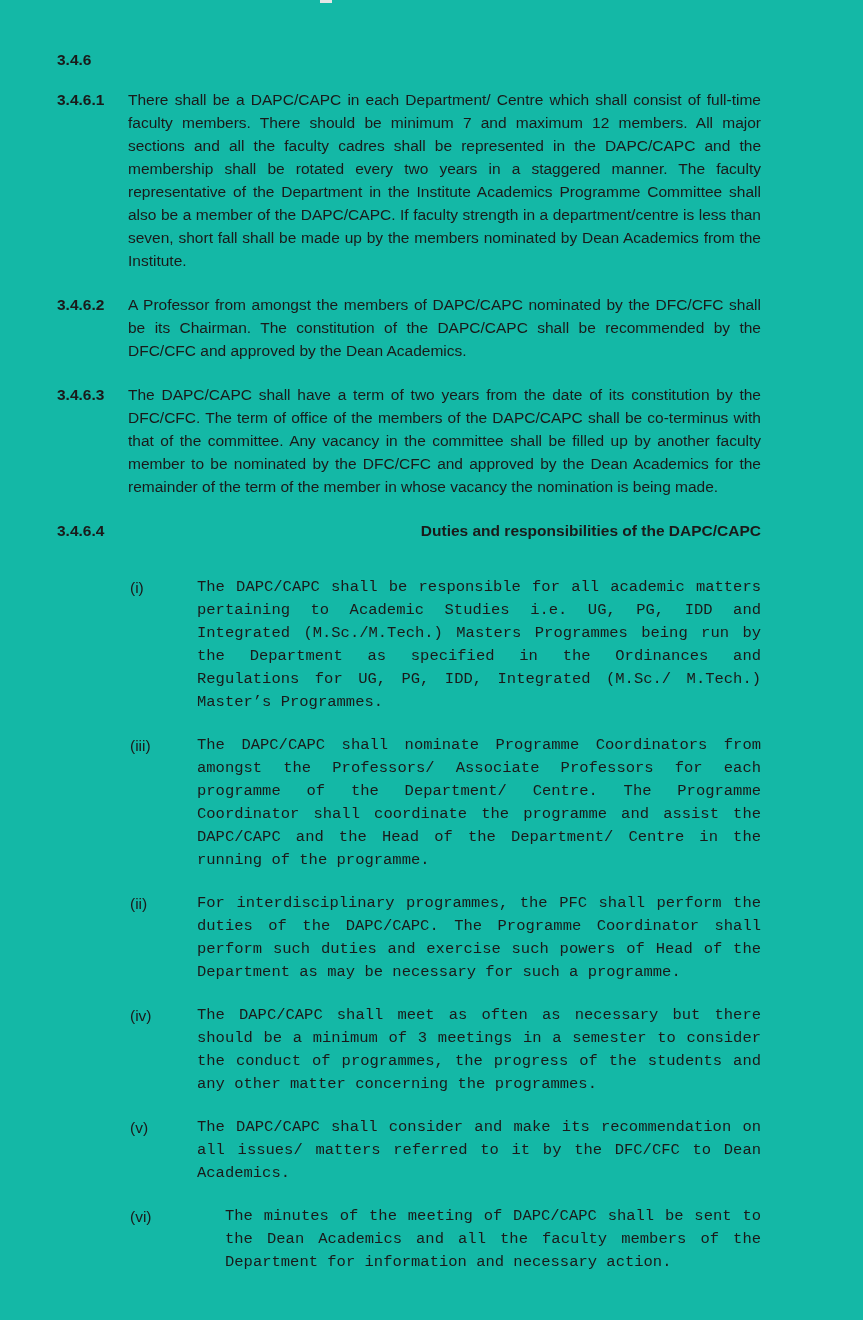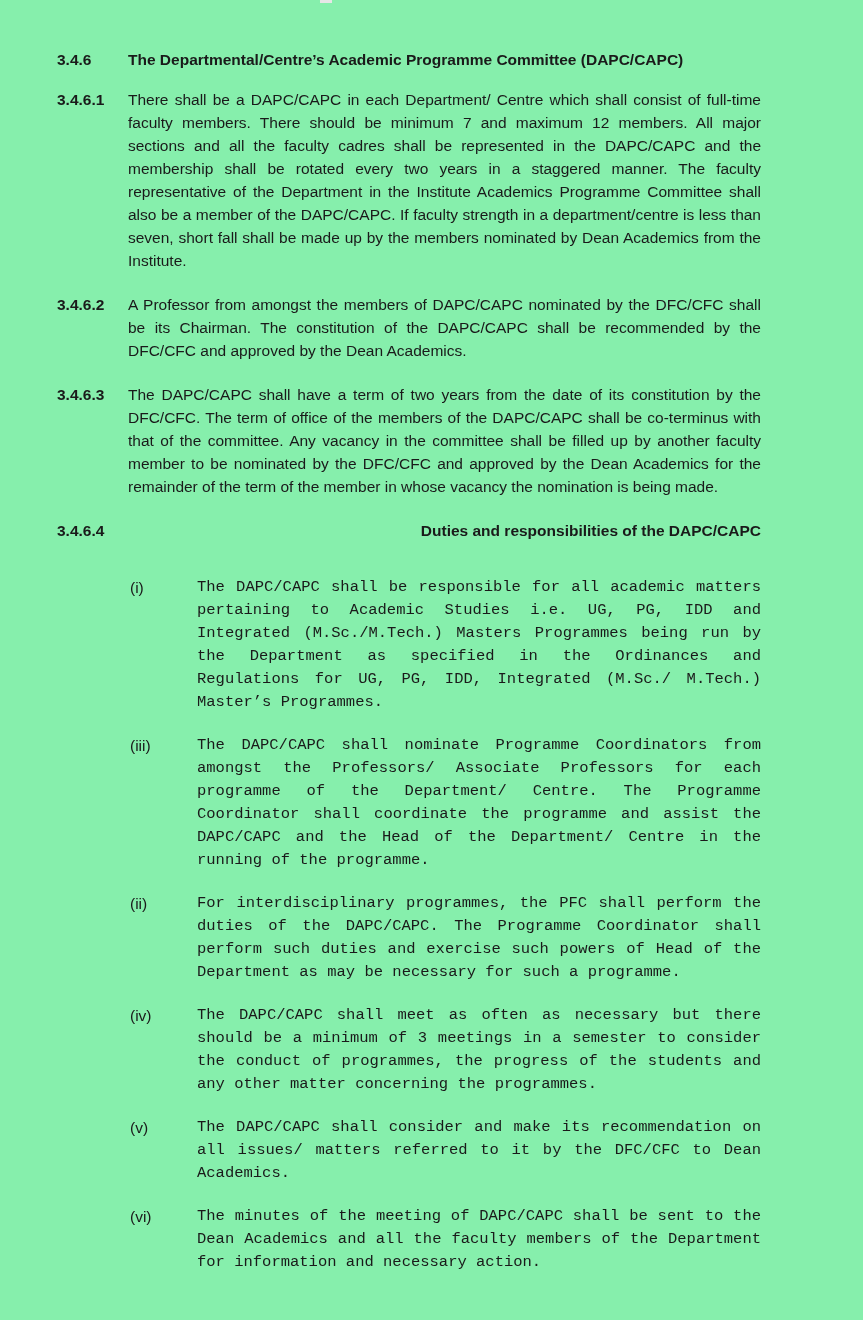--- a/index.html
+++ b/index.html
@@ -4,21 +4,21 @@
 <style>
   html, body {
     margin: 0;
     padding: 0;
     background: #ffffff;
   }
   .page {
     position: relative;
     width: 863px;
     height: 1320px;
-    background: #86efac;
+    background: #14b8a6;
     color: #1a1a1a;
     font-family: "Liberation Sans", "DejaVu Sans", sans-serif;
     font-size: 15.5px;
     line-height: 23px;
     overflow: hidden;
   }
   .scan-speck {
     position: absolute;
     left: 320px;
     top: 0;
@@ -68,34 +68,34 @@
   .duty .roman {
     font-weight: normal;
     white-space: nowrap;
   }
   .duty .body {
     text-align: justify;
     font-family: Liberation Mono, monospace;
   }
   .duty:last-child {
     margin-bottom: 8px;
+    gap: 28px;
   }
 </style>
 </head>
 <body>
 
 <div class="page">
 
   <div class="scan-speck"></div>
 
   <div class="content">
 
     <div class="block heading-block">
       <span class="num">3.4.6</span>
-      <span class="body">The Departmental/Centre’s Academic Programme Committee (DAPC/CAPC)</span>
     </div>
 
     <div class="block">
       <span class="num">3.4.6.1</span>
       <span class="body">There shall be a DAPC/CAPC in each Department/ Centre which shall consist of full-time faculty members. There should be minimum 7 and maximum 12 members. All major sections and all the faculty cadres shall be represented in the DAPC/CAPC and the membership shall be rotated every two years in a staggered manner. The faculty representative of the Department in the Institute Academics Programme Committee shall also be a member of the DAPC/CAPC. If faculty strength in a department/centre is less than seven, short fall shall be made up by the members nominated by Dean Academics from the Institute.</span>
     </div>
 
     <div class="block">
       <span class="num">3.4.6.2</span>
       <span class="body">A Professor from amongst the members of DAPC/CAPC nominated by the DFC/CFC shall be its Chairman. The constitution of the DAPC/CAPC shall be recommended by the DFC/CFC and approved by the Dean Academics.</span>

